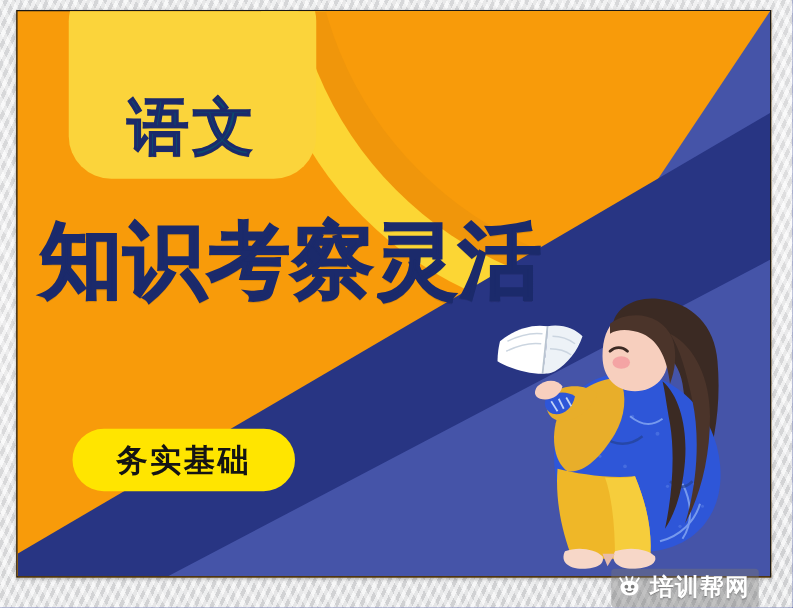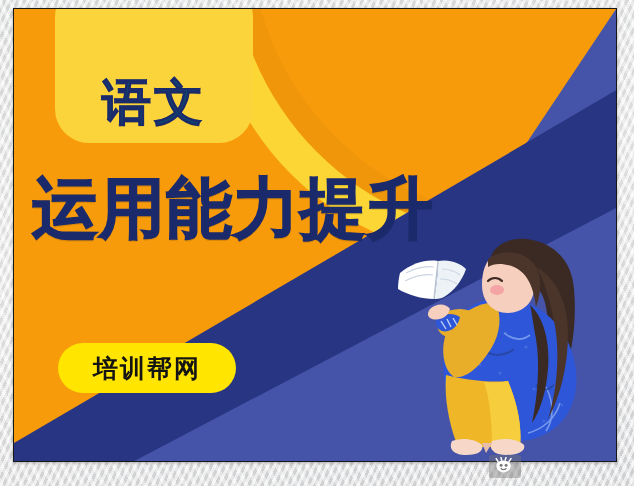--- a/index.html
+++ b/index.html
@@ -208,37 +208,38 @@
 
       <path d="M56 204 C66 200 80 202 86 208 C88 214 82 218 70 218 C58 218 52 212 56 204 Z" fill="#F7D7C8"></path>
       <path d="M96 204 C108 200 122 202 128 208 C130 214 122 218 110 218 C98 218 92 212 96 204 Z" fill="#F7D7C8"></path>
       <path d="M86 206 L96 206 L90 216 Z" fill="#E8BCAA"></path>
     </svg>
 
     <div class="badge">
       <span class="badge-text">语文</span>
     </div>
 
-    <div class="headline">运用能力提升</div>
+    <div class="headline">知识考察灵活</div>
 
 
     <button class="cta">
-      <span class="cta-text">培训帮网</span>
+      <span class="cta-text">务实基础</span>
     </button>
 
   </div>
 
   <div class="watermark">
     <svg class="wm-icon" viewBox="0 0 20 18">
       <g stroke="#ffffff" stroke-width="1.5" stroke-linecap="round">
         <path d="M4 4.5 L2.2 1.6"></path>
         <path d="M7.6 3 L7 0.6"></path>
         <path d="M11.2 3 L12 0.6"></path>
         <path d="M15 4.5 L17 1.6"></path>
       </g>
       <path d="M2.4 8.6 C2.4 5.4 5.6 3.6 9.6 3.6 C13.6 3.6 16.8 5.4 16.8 8.6 C16.8 12.6 13.6 15.4 9.6 15.4 C5.6 15.4 2.4 12.6 2.4 8.6 Z" fill="#ffffff"></path>
       <circle cx="7.1" cy="8.3" r="1.5" fill="#7a7a7a"></circle>
       <circle cx="12.1" cy="8.3" r="1.5" fill="#7a7a7a"></circle>
       <path d="M7.2 11.6 C8.4 12.9 10.8 12.9 12 11.6" stroke="#7a7a7a" stroke-width="1.4" fill="none" stroke-linecap="round"></path>
     </svg>
+    <span class="wm-text">培训帮网</span>
   </div>
 
 </div>
 
 </body></html>

